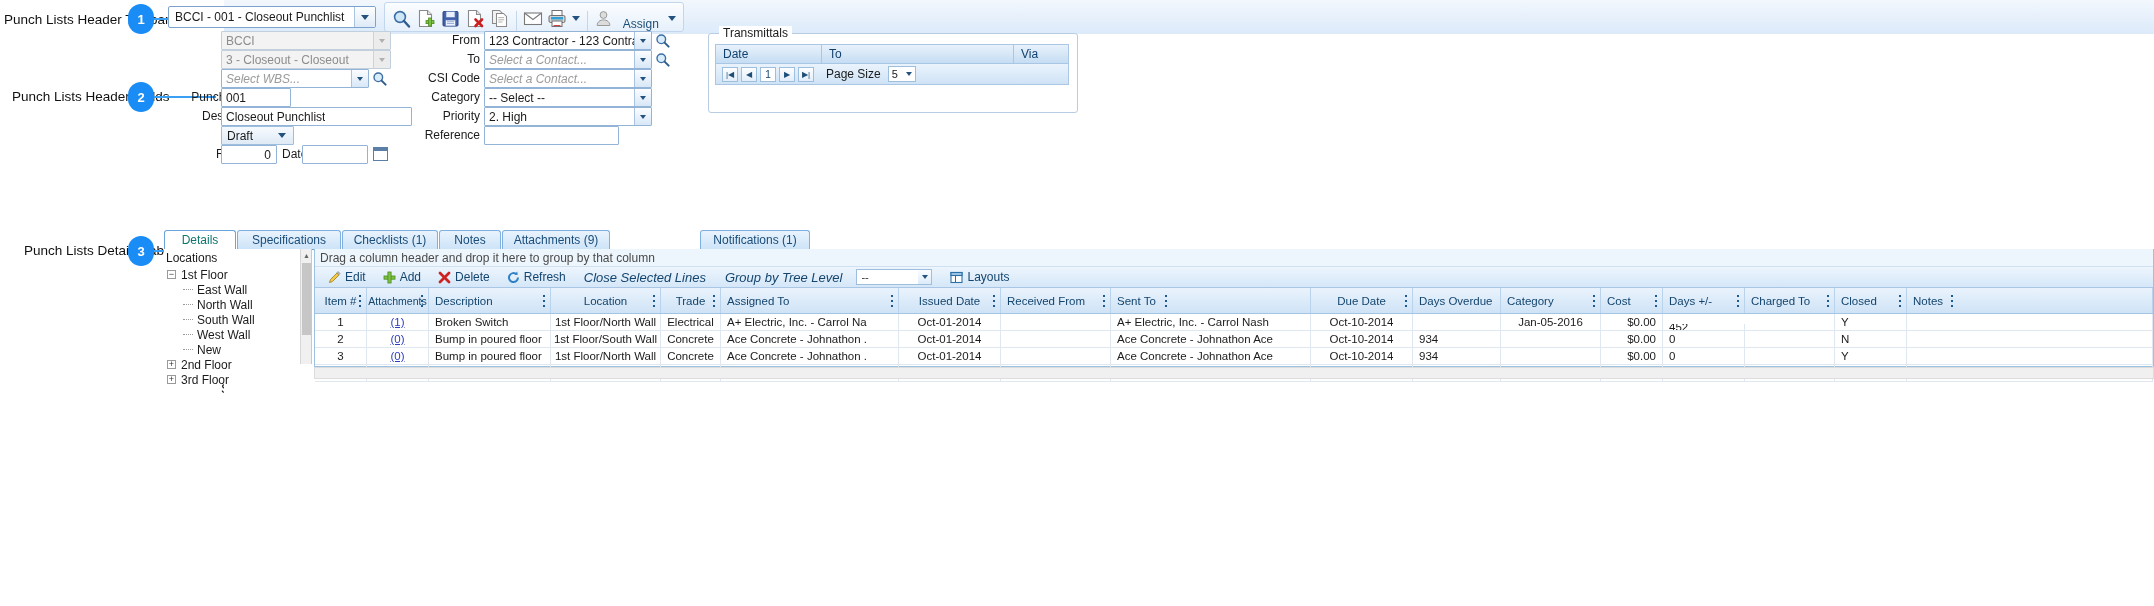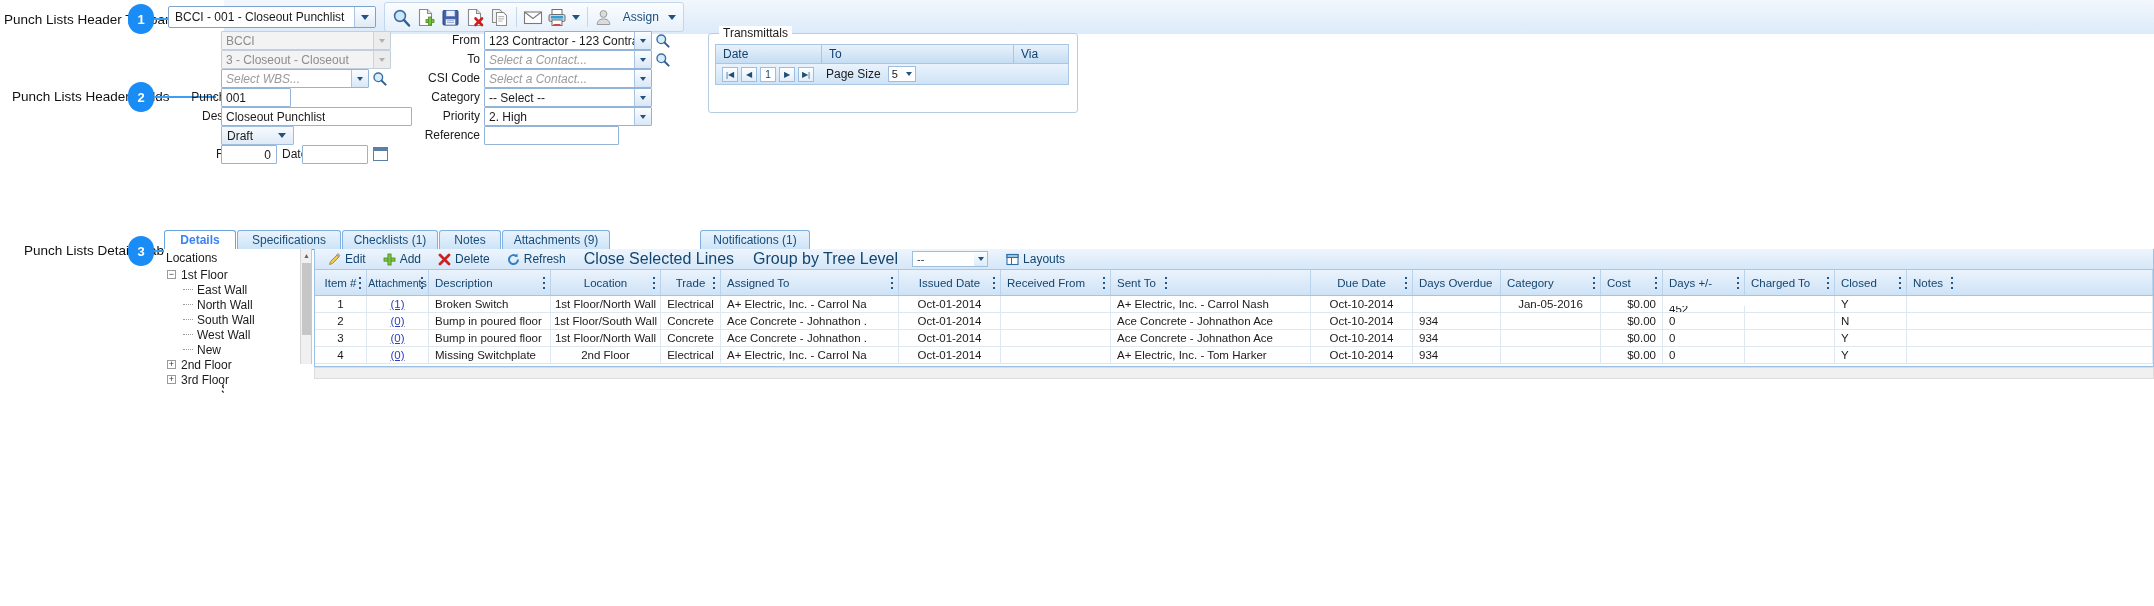--- a/index.html
+++ b/index.html
@@ -38,21 +38,21 @@
     width:20px;height:20px;border-left:1px solid #a9c3e0;
     background:linear-gradient(to bottom,#fdfefe,#dfeaf7);
     display:flex;align-items:center;justify-content:center;flex:0 0 auto;
   }
   .caret{width:0;height:0;border-left:4px solid transparent;border-right:4px solid transparent;border-top:5px solid #24527f;}
 
   .tb-group{
     position:absolute;top:2px;height:30px;
     background:linear-gradient(to bottom,#fbfdff,#e6f0fb);
     border:1px solid #c2d7ee;border-radius:3px;
-    display:flex;align-items:center;padding:0 4px;box-sizing:border-box;
+    display:flex;align-items:flex-end;padding:0 4px;box-sizing:border-box;
   }
   .tb-btn{width:30px;height:26px;display:flex;align-items:center;justify-content:center;border-radius:3px;}
   .tb-sep{width:1px;height:20px;background:#c4d6e9;margin:0 4px;}
   .tb-text{font-size:12px;color:#1d4e77;padding:0 7px;}
   .mini-caret{width:16px;height:26px;display:flex;align-items:center;justify-content:center;}
 
   
   .lbl{position:absolute;font-size:12px;color:#1b1b1b;text-align:right;}
   .fld{
     position:absolute;height:19px;border:1px solid #93b4d6;background:#fff;
@@ -109,21 +109,21 @@
      font-size:11px;box-sizing:border-box;margin-left:4px;}
   .pg-size .v{padding-left:3px;}
   .pg-size .caret{margin-left:auto;margin-right:3px;border-left-width:3px;border-right-width:3px;border-top-width:4px;}
 
   
   .tabs{position:absolute;left:-60px;top:230px;width:1930px;height:19px;border-bottom:1px solid #6aa4dd;}
   .tab{position:absolute;top:0;height:19px;box-sizing:border-box;
      display:flex;align-items:center;justify-content:center;font-size:12px;color:#1a4d7a;
      border:1px solid #7fb0e0;border-bottom:none;border-radius:3px 3px 0 0;
      background:linear-gradient(to bottom,#e9f3fd,#cde4f8);}
-  .tab.active{background:#fff;color:#3b82f6;border-color:#6aa4dd;font-weight:bold;}
+  .tab.active{background:#fff;color:#0f766e;border-color:#6aa4dd;}
 
   
   .tree{position:absolute;left:-60px;top:249px;width:148px;height:115px;background:#fff;
      border-right:1px solid #b9cde2;box-sizing:border-box;}
   .tree-title{font-size:12px;color:#1b1b1b;padding:2px 0 2px 2px;}
   .tnode{display:flex;align-items:center;height:15px;font-size:12px;color:#1b1b1b;position:relative;}
   .pm{width:9px;height:9px;border:1px solid #9a9a9a;background:#fff;box-sizing:border-box;
      display:flex;align-items:center;justify-content:center;font-size:9px;line-height:7px;color:#333;margin-right:5px;flex:0 0 auto;}
   .dash{width:10px;border-top:1px dotted #9a9a9a;margin-right:4px;flex:0 0 auto;}
   .tree-scroll{position:absolute;right:0;top:0;width:11px;height:115px;
@@ -132,21 +132,21 @@
   .ts-up{position:absolute;left:0;top:0;width:11px;height:13px;display:flex;align-items:center;justify-content:center;font-size:7px;color:#666;}
 
   
   .gridwrap{position:absolute;left:90px;top:249px;width:1840px;height:118px;background:#fff;
      border:1px solid #9dc1e2;border-top:none;box-sizing:border-box;}
   .grpbar{height:18px;background:#eef6fd;border-bottom:1px solid #cfe0f0;box-sizing:border-box;
      font-size:12px;color:#4a4a4a;display:flex;align-items:center;padding-left:5px;}
   .gtoolbar{height:21px;background:linear-gradient(to bottom,#edf5fd,#d5e7f8);border-bottom:1px solid #a9c7e4;
      box-sizing:border-box;display:flex;align-items:center;padding-left:6px;gap:3px;}
   .gt-btn{display:flex;align-items:center;gap:4px;padding:0 7px;height:18px;font-size:12px;color:#13456f;border-radius:2px;}
-  .gt-plain{padding:0 8px;font-size:16px;color:#13456f;}
+  .gt-plain{padding:0 8px;font-size:13px;color:#13456f;font-style:italic;}
   .gt-combo{width:76px;height:16px;border:1px solid #9dbedd;background:#fff;box-sizing:border-box;
      display:flex;align-items:center;font-size:11px;margin-left:3px;}
   .gt-combo .v{padding-left:4px;color:#333;}
   .gt-combo .dd2{width:13px;height:14px;margin-left:auto;background:linear-gradient(to bottom,#fbfdff,#dcebf9);
      display:flex;align-items:center;justify-content:center;}
   .gt-combo .caret{border-left-width:3px;border-right-width:3px;border-top-width:4px;}
 
   .ghead{display:flex;height:26px;background:linear-gradient(to bottom,#eaf3fc,#cfe3f6);
      border-bottom:1px solid #a3c4e3;box-sizing:border-box;}
   .gh{position:relative;border-right:1px solid #b9d3ec;box-sizing:border-box;
@@ -483,20 +483,21 @@
       <div class="ts-thumb"></div>
     </div>
   </div>
 
   <div class="grid-scroll">
     <div class="gs-up">▲</div>
   </div>
 
   <div class="gridwrap">
 
+    <div class="grpbar">Drag a column header and drop it here to group by that column</div>
 
     <div class="gtoolbar">
       <span class="gt-btn">
         <svg width="13" height="13" viewBox="0 0 13 13">
             <path d="M1.5 11.5l1-3 6.4-6.4 2 2-6.4 6.4z" fill="#f2c94c" stroke="#a5861f" stroke-width=".9"></path>
             <path d="M9 1.6l2 2 1-1-2-2z" fill="#bdbdbd" stroke="#8a8a8a" stroke-width=".8"></path>
           </svg>
         <span>Edit</span>
       </span>
       <span class="gt-btn">

